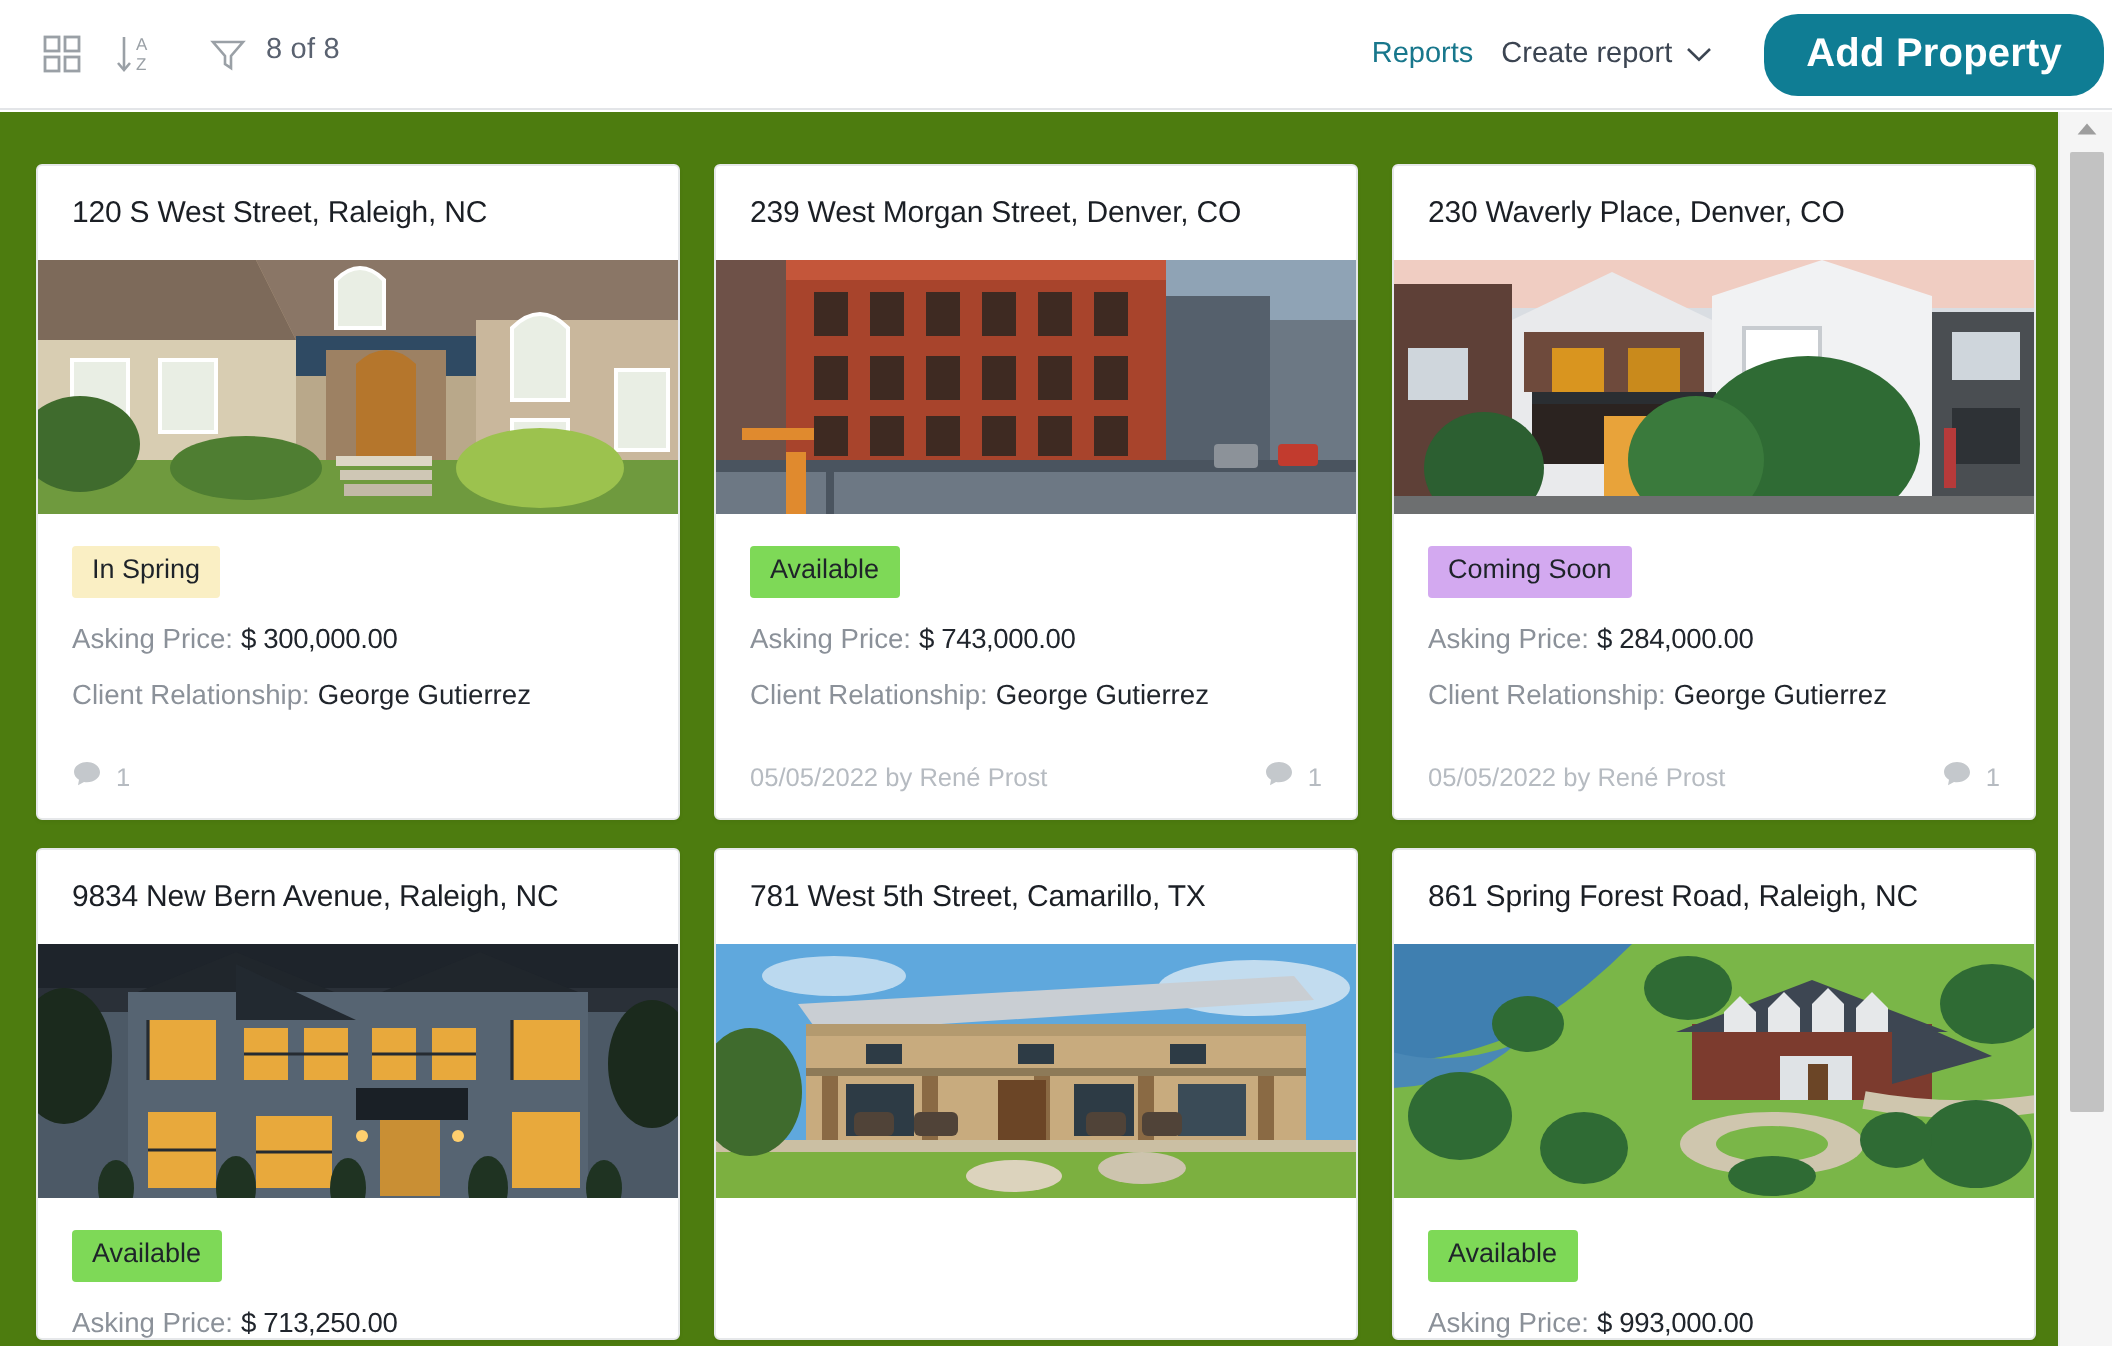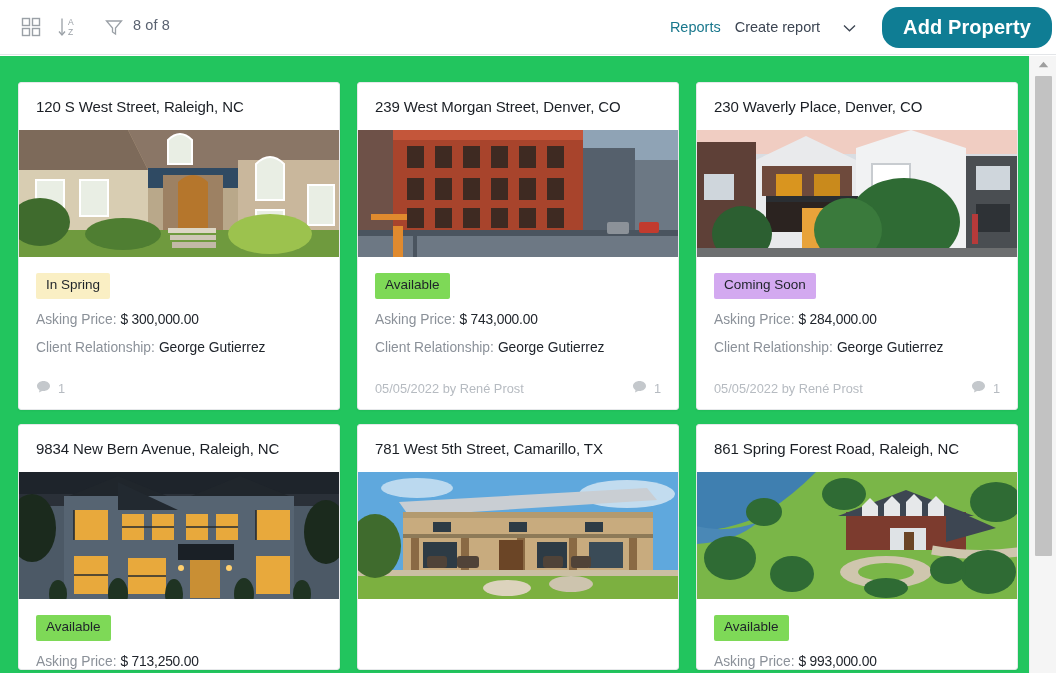--- a/index.html
+++ b/index.html
@@ -65,21 +65,21 @@
     cursor: pointer;
     padding: 0 6px;
   }
 
   .create-report {
     font-size: 14.5px;
     color: #3c4552;
     cursor: pointer;
     display: flex;
     align-items: center;
-    gap: 23px;
+    gap: 7px;
     padding: 0 8px;
   }
 
   .chev {
     width: 13px; height: 8px;
     display: inline-block;
   }
 
   .add-property-btn {
     margin-left: 18px;
@@ -94,21 +94,21 @@
     font-family: "Liberation Sans", sans-serif;
     letter-spacing: 0.1px;
   }
 
   
   .content {
     position: absolute;
     top: 56px; left: 0;
     width: 1029px;
     height: 617px;
-    background: #22c55e;
+    background: #4d7c0f;
     overflow: hidden;
   }
 
   .grid {
     position: absolute;
     top: 26px;
     left: 18px;
     width: 1000px;
     display: flex;
     flex-wrap: wrap;

